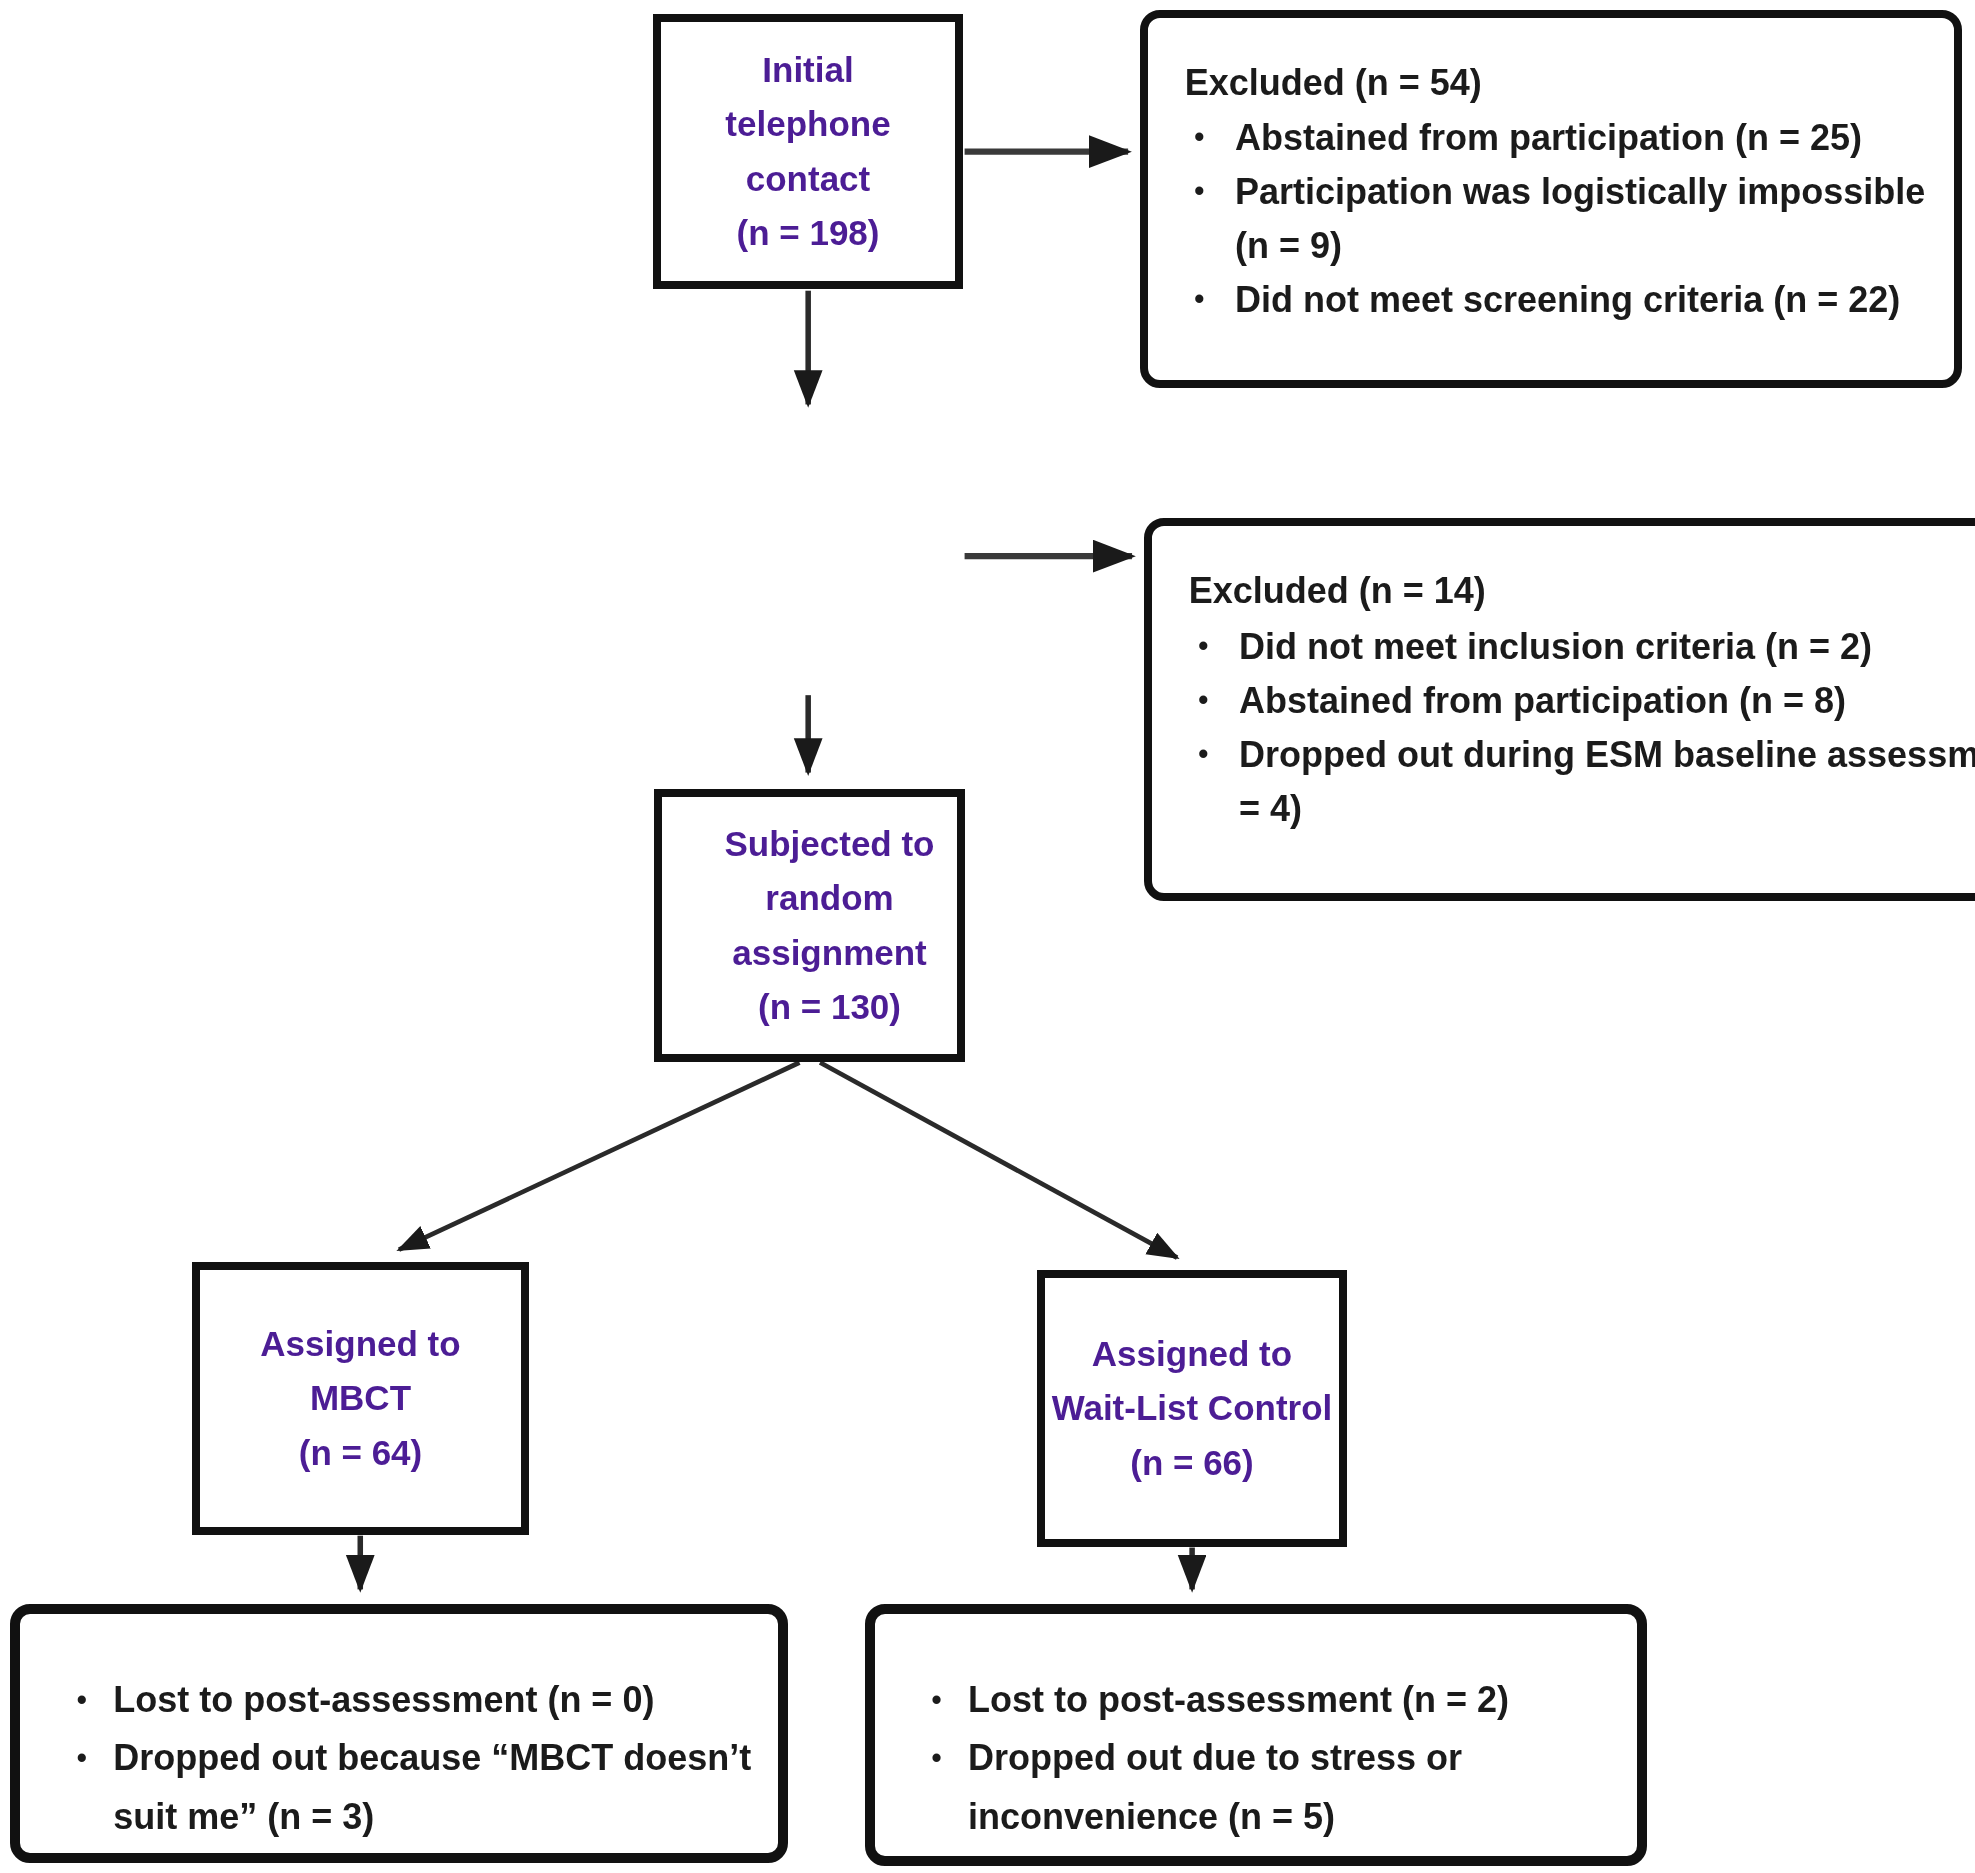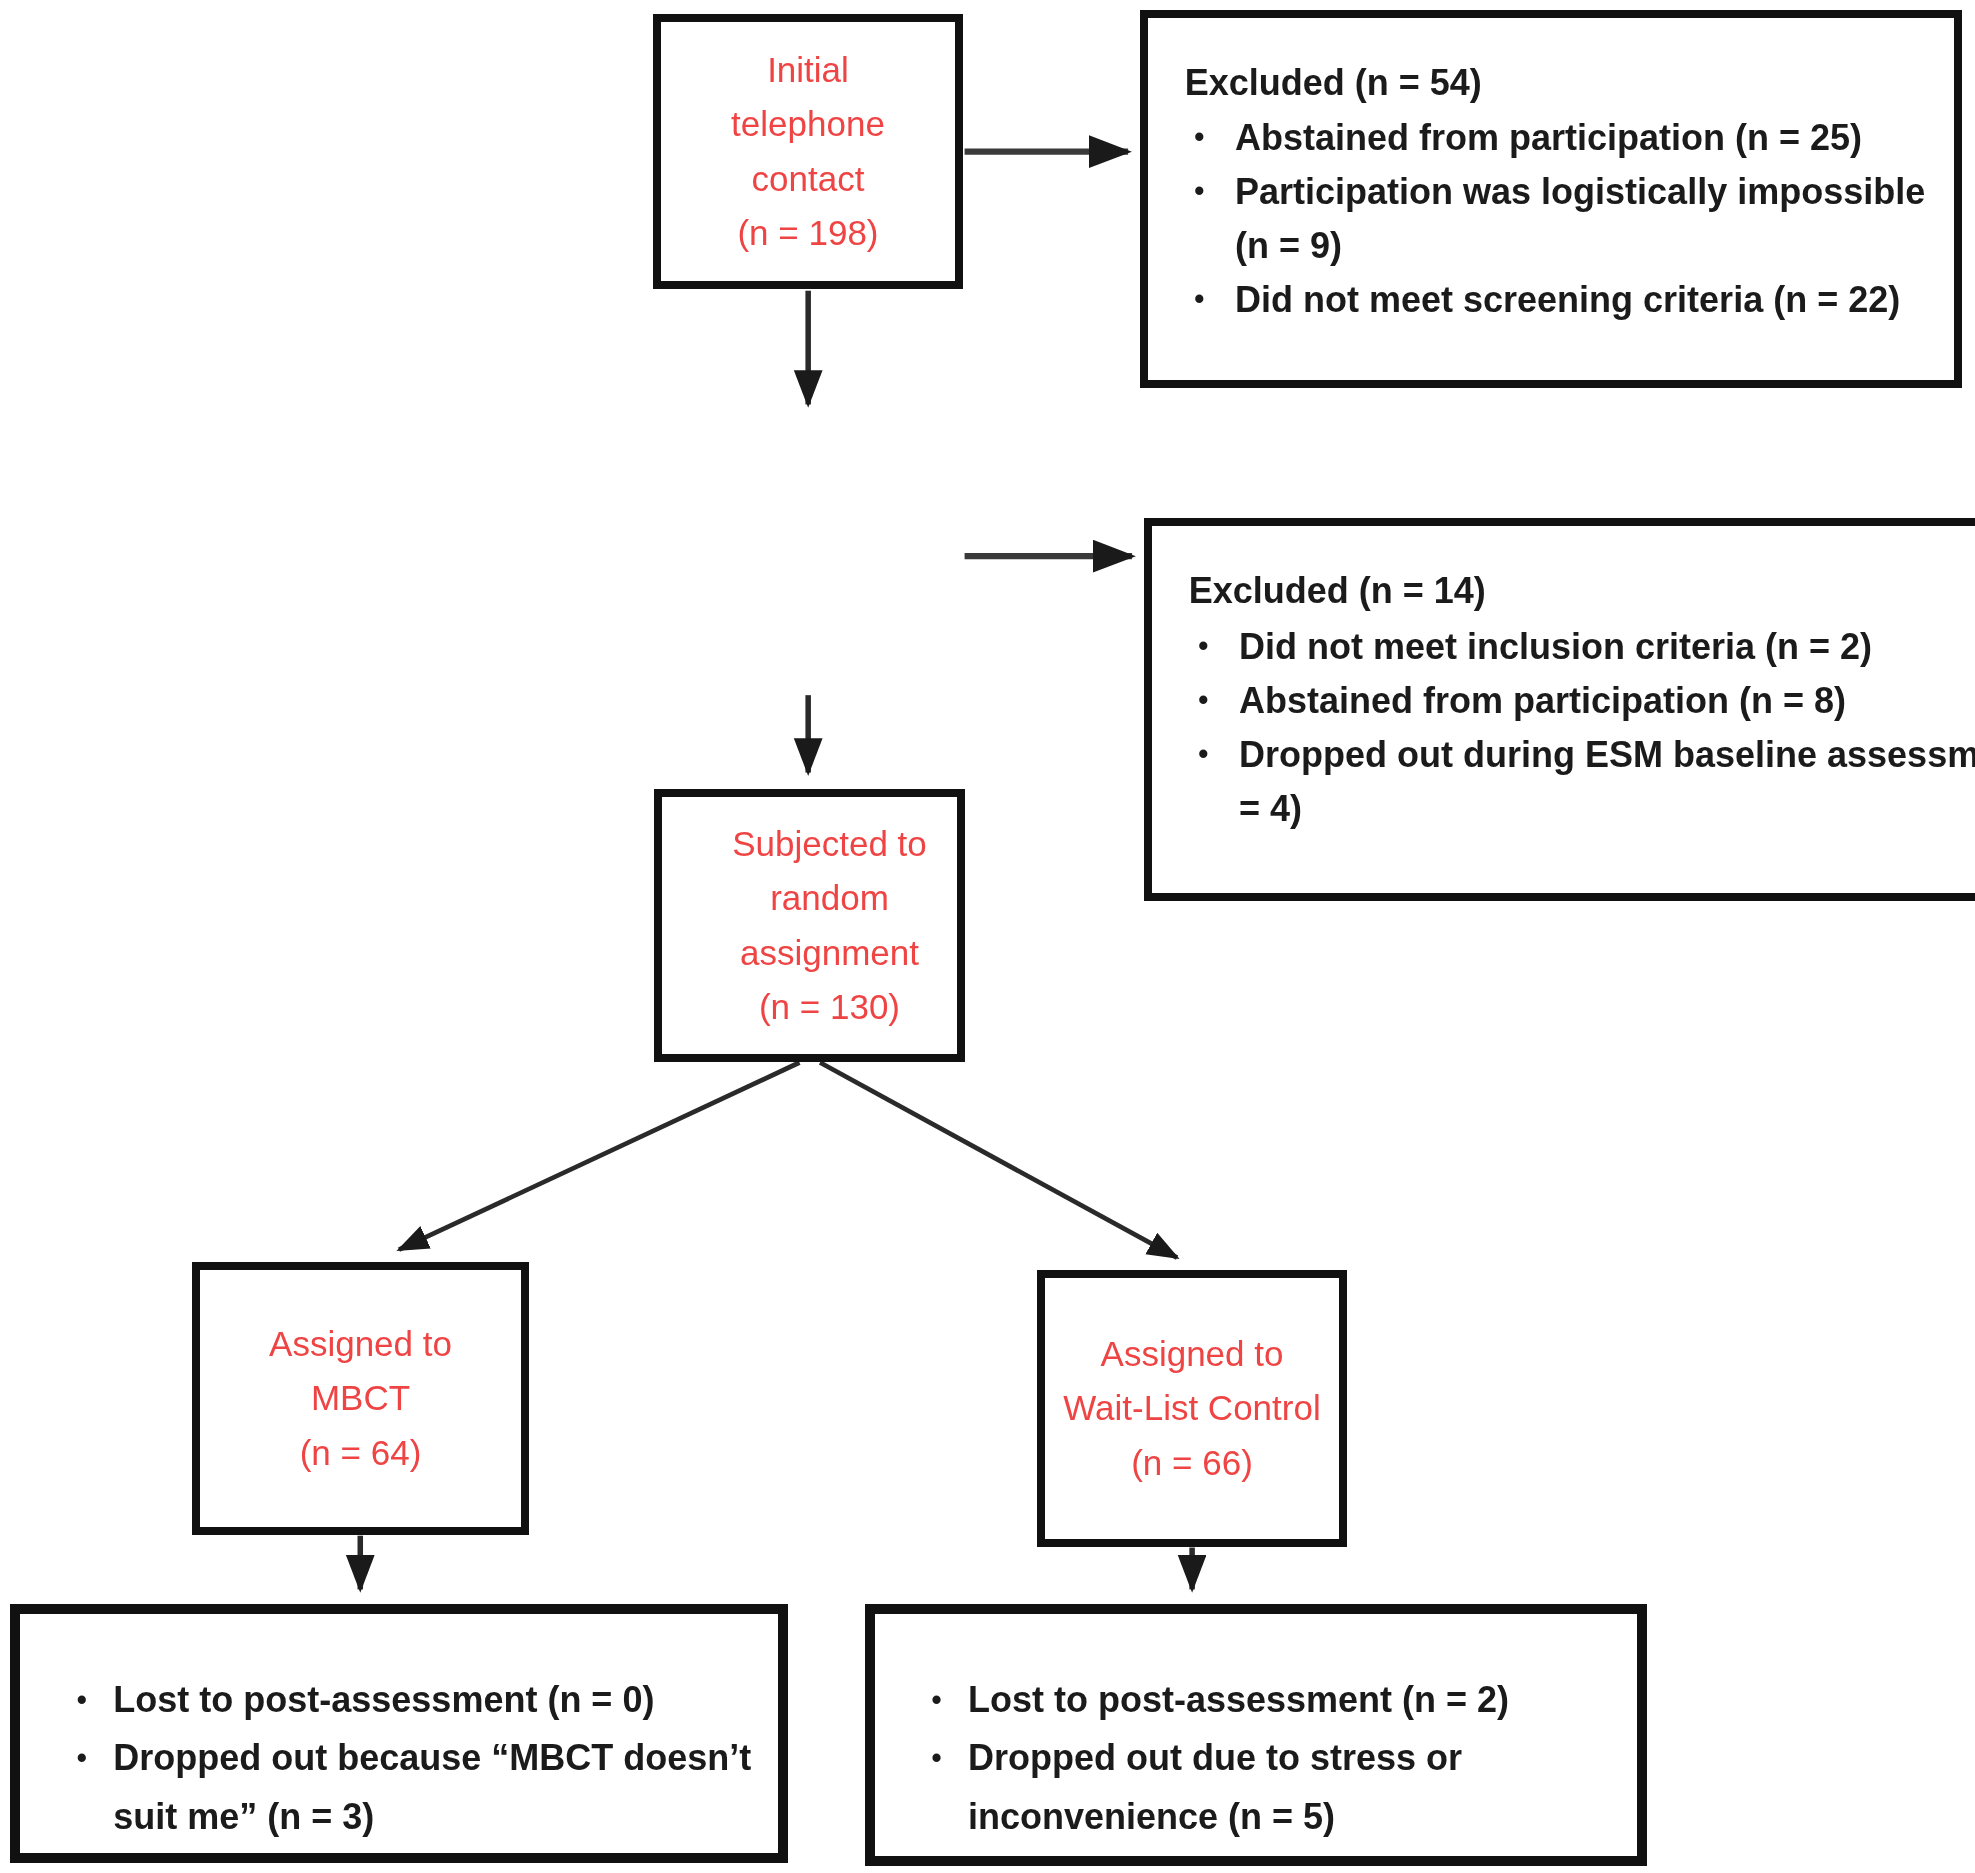--- a/index.html
+++ b/index.html
@@ -31,26 +31,27 @@
   }
   .fbox.center {
     display: flex;
     align-items: center;
     justify-content: center;
     text-align: center;
   }
   .ctext {
     white-space: pre-line;
     font-size: 35px;
-    font-weight: normal;
+    font-weight: bold;
     line-height: 1.55;
-    color: #ef4444;
+    color: #4c1d95;
   }
   .bullets-box {
     padding: 38px 16px 16px 32px;
+    border-radius: 20px;
   }
   .bbox-title {
     font-size: 36px;
     font-weight: bold;
     line-height: 1.5;
     margin: 0 0 1.6px 4.7px;
   }
   ul.blist {
     list-style: none;
     margin: 0;

